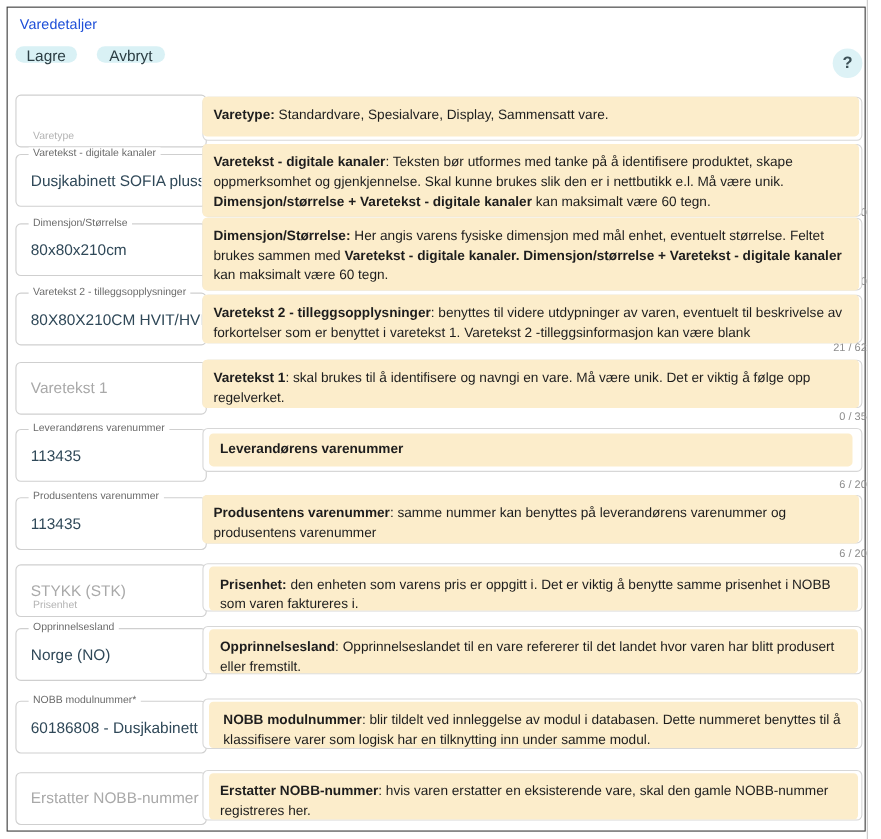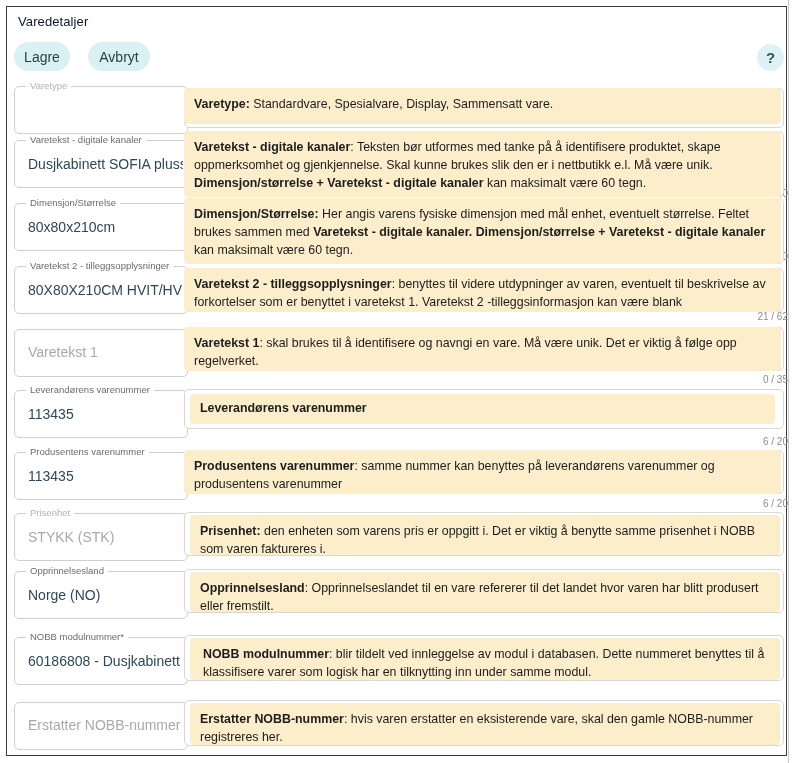--- a/index.html
+++ b/index.html
@@ -36,27 +36,27 @@
     border-left: 1px solid #c9c9c9;
     box-sizing: border-box;
   }
 
   
   .page-title {
     position: absolute;
     left: 18px;
     top: 14px;
     font-size: 13px;
-    color: #0f172a;
+    color: #1d4ed8;
     letter-spacing: .1px;
   }
   .btn {
     position: absolute;
     top: 42px;
-    height: 29px;
+    height: 15px;
     border-radius: 15px;
     background: #d9f1f5;
     border: none;
     color: #2c3e44;
     font-family: "Liberation Sans", sans-serif;
     font-size: 14px;
     cursor: pointer;
     display: flex;
     align-items: center;
     justify-content: center;
@@ -98,21 +98,21 @@
     position: absolute;
     left: 11px;
     top: -7px;
     background: #ffffff;
     padding: 0 4px;
     font-size: 9.5px;
     color: #6b6b6b;
     white-space: nowrap;
     line-height: 12px;
   }
-  .field .legend.muted { color: #b3b3b3; }
+  .field .legend.muted { color: #b3b3b3; margin-top: 38px; }
   .field .value {
     position: absolute;
     left: 13px;
     top: 15px;
     right: 4px;
     font-size: 14px;
     color: #2f4858;
     white-space: nowrap;
     overflow: hidden;
   }

